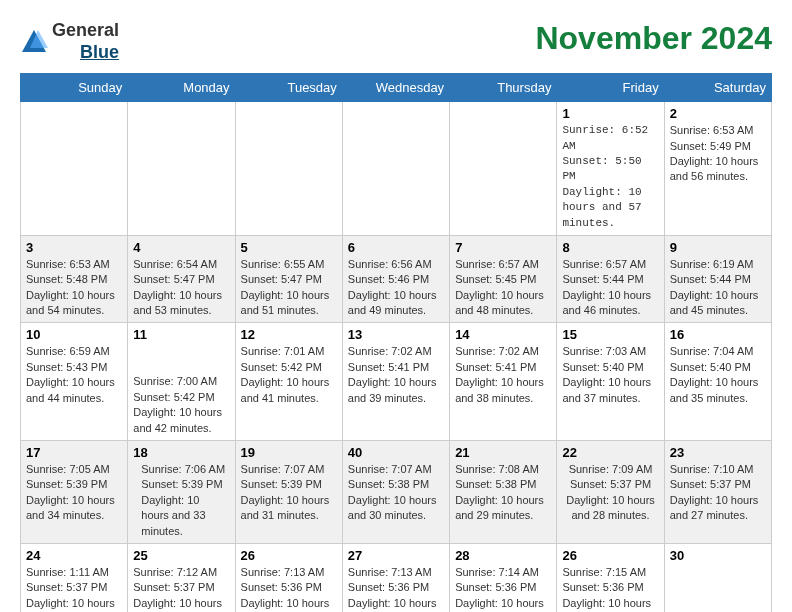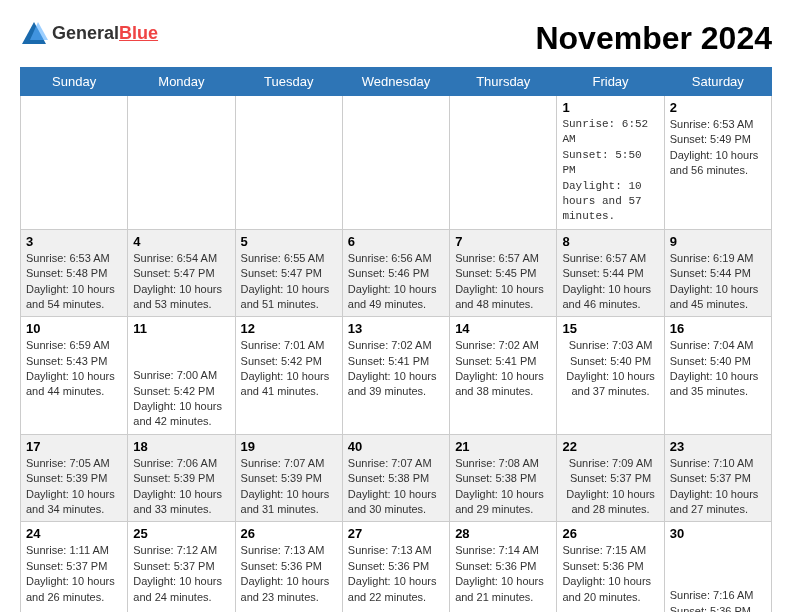--- a/index.html
+++ b/index.html
@@ -15,61 +15,62 @@
       justify-content: space-between;
       align-items: flex-start;
       margin-bottom: 10px;
     }
     .logo-area {
       display: flex;
       align-items: center;
     }
     .logo-text {
       display: flex;
-      flex-direction: row;
+      flex-direction: column;
       line-height: 1.2;
+      text-align: right;
     }
     .logo-general {
       font-size: 18px;
       font-weight: bold;
       color: #333;
     }
     .logo-blue {
       font-size: 18px;
       font-weight: bold;
-      color: #ef4444;
+      color: #0c4a6e;
       text-decoration: underline;
     }
     .logo-icon {
       width: 28px;
       height: 28px;
       margin-right: 4px;
     }
     .title-area {
       text-align: right;
     }
     .month-title {
       font-size: 32px;
       font-weight: bold;
-      color: #000000;
+      color: #15803d;
     }
     .location-title {
       font-size: 16px;
       color: #333;
     }
     .calendar-table {
       width: 100%;
       border-collapse: collapse;
       font-size: 11px;
     }
     .calendar-table th {
       background-color: #2e75b6;
       color: #fff;
-      text-align: center;
-      padding: 6px 17px;
+      text-align: right;
+      padding: 6px 5px;
       font-size: 13px;
       font-weight: normal;
       border: 1px solid #2e75b6;
     }
     .calendar-table td {
       border: 1px solid #ccc;
       vertical-align: top;
       padding: 4px 5px;
       height: 80px;
       width: 107px;
@@ -215,41 +216,41 @@
 Daylight: 10 hours and 39 minutes.</div>
         </td>
         <td>
           <span class="day-number">14</span>
           <div class="day-info" style="white-space: pre-line;">Sunrise: 7:02 AM
 Sunset: 5:41 PM
 Daylight: 10 hours and 38 minutes.</div>
         </td>
         <td>
           <span class="day-number">15</span>
-          <div class="day-info" style="white-space: pre-line; text-align: center;">Sunrise: 7:03 AM
+          <div class="day-info" style="white-space: pre-line;">Sunrise: 7:03 AM
 Sunset: 5:40 PM
 Daylight: 10 hours and 37 minutes.</div>
         </td>
         <td>
           <span class="day-number">16</span>
           <div class="day-info" style="white-space: pre-line;">Sunrise: 7:04 AM
 Sunset: 5:40 PM
 Daylight: 10 hours and 35 minutes.</div>
         </td>
       </tr>
       <tr>
         <td>
           <span class="day-number">17</span>
           <div class="day-info" style="white-space: pre-line;">Sunrise: 7:05 AM
 Sunset: 5:39 PM
 Daylight: 10 hours and 34 minutes.</div>
         </td>
         <td>
           <span class="day-number">18</span>
-          <div class="day-info" style="white-space: pre-line;">Sunrise: 7:06 AM
+          <div class="day-info" style="white-space: pre-line; margin-left: 8px;">Sunrise: 7:06 AM
 Sunset: 5:39 PM
 Daylight: 10 hours and 33 minutes.</div>
         </td>
         <td>
           <span class="day-number">19</span>
           <div class="day-info" style="white-space: pre-line;">Sunrise: 7:07 AM
 Sunset: 5:39 PM
 Daylight: 10 hours and 31 minutes.</div>
         </td>
         <td>

